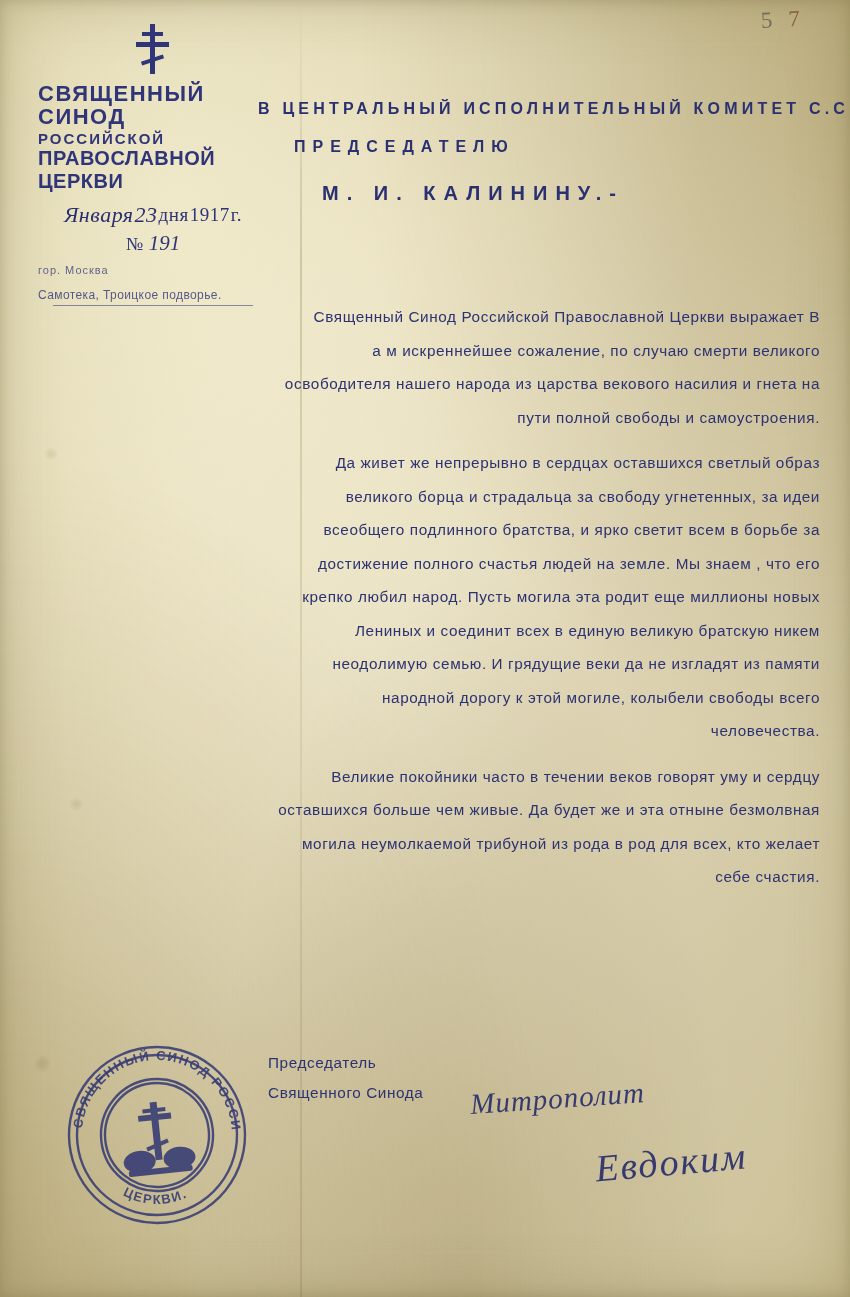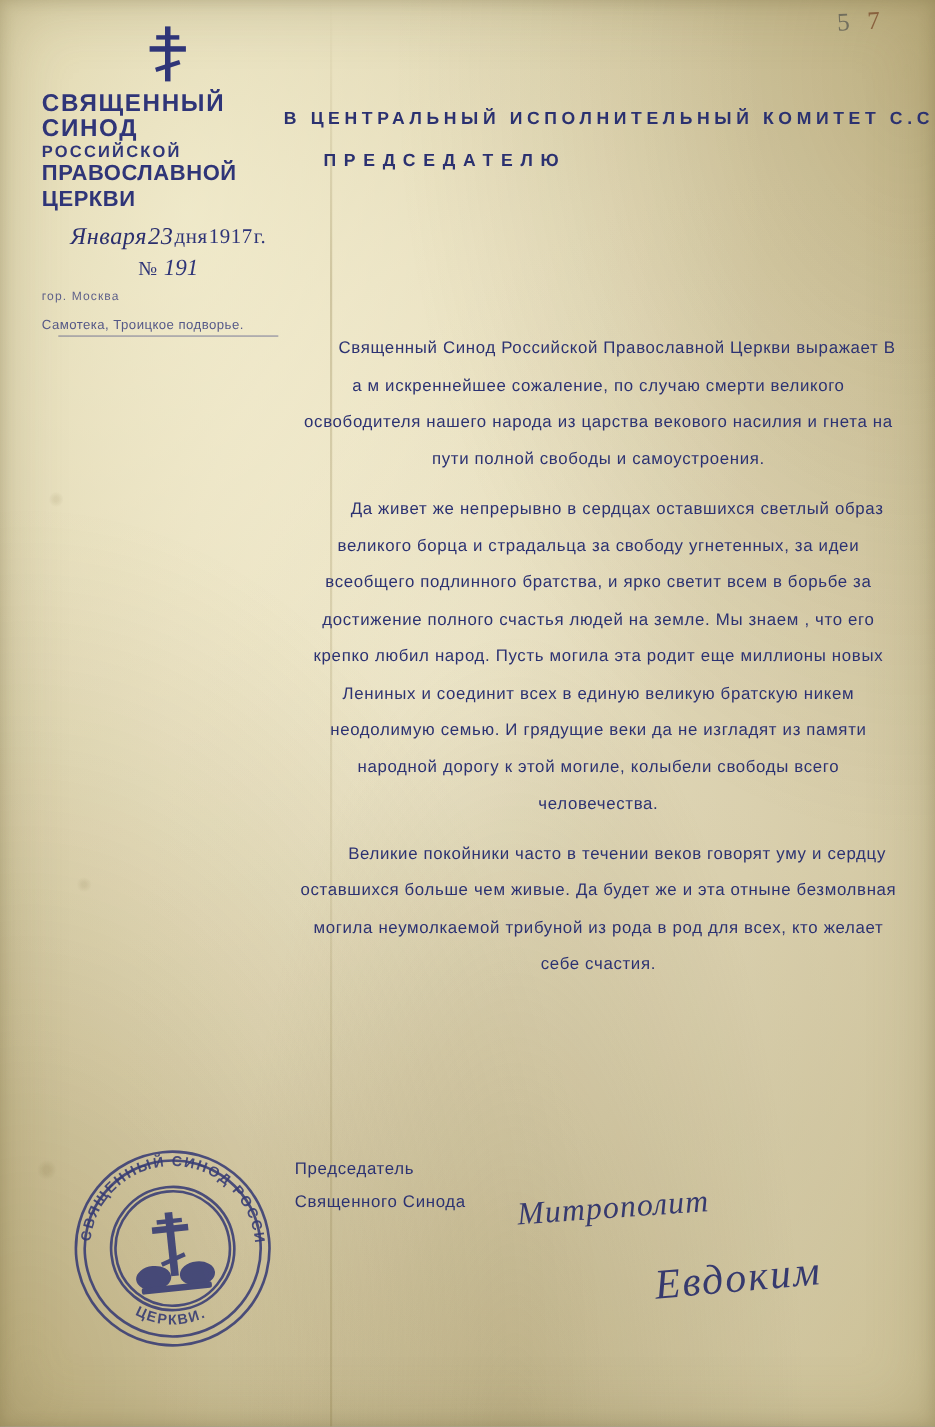--- a/index.html
+++ b/index.html
@@ -181,21 +181,21 @@
   .body-text {
     position: absolute;
     left: 268px;
     top: 300px;
     width: 552px;
     font-family: "Liberation Sans", sans-serif;
     font-size: 15.3px;
     line-height: 33.5px;
     letter-spacing: 0.6px;
     color: #2c3272;
-    text-align: center;
+    text-align: right;
   }
   .body-text p {
     margin: 0 0 12px 0;
     text-indent: 34px;
   }
 
   
   .sig-block {
     position: absolute;
     left: 268px;
@@ -285,20 +285,21 @@
     </div>
 
     <div class="lh-city">гор. Москва</div>
     <div class="lh-addr">Самотека, Троицкое подворье.</div>
     <div class="lh-underline"></div>
   </div>
 
   <div class="addressee">
     <div class="addr-1">В ЦЕНТРАЛЬНЫЙ ИСПОЛНИТЕЛЬНЫЙ КОМИТЕТ С.С.С.Р.</div>
     <div class="addr-2">ПРЕДСЕДАТЕЛЮ</div>
+    <div class="addr-3">М. И. КАЛИНИНУ.-</div>
   </div>
 
   <div class="body-text">
     <p>Священный Синод Российской Православной Церкви выражает В а м искреннейшее сожаление, по случаю смерти великого освободителя нашего народа из царства векового насилия и гнета на пути полной свободы и самоустроения.</p>
     <p>Да живет же непрерывно в сердцах оставшихся светлый образ великого борца и страдальца за свободу угнетенных, за идеи всеобщего подлинного братства, и ярко светит всем в борьбе за достижение полного счастья людей на земле. Мы знаем , что его крепко любил народ. Пусть могила эта родит еще миллионы новых Лениных и соединит всех в единую великую братскую никем неодолимую семью. И грядущие веки да не изгладят из памяти народной дорогу к этой могиле, колыбели свободы всего человечества.</p>
     <p>Великие покойники часто в течении веков говорят уму и сердцу оставшихся больше чем живые. Да будет же и эта отныне безмолвная могила неумолкаемой трибуной из рода в род для всех, кто желает себе счастия.</p>
   </div>
 
   <div class="sig-block">
     <div>Председатель</div>

